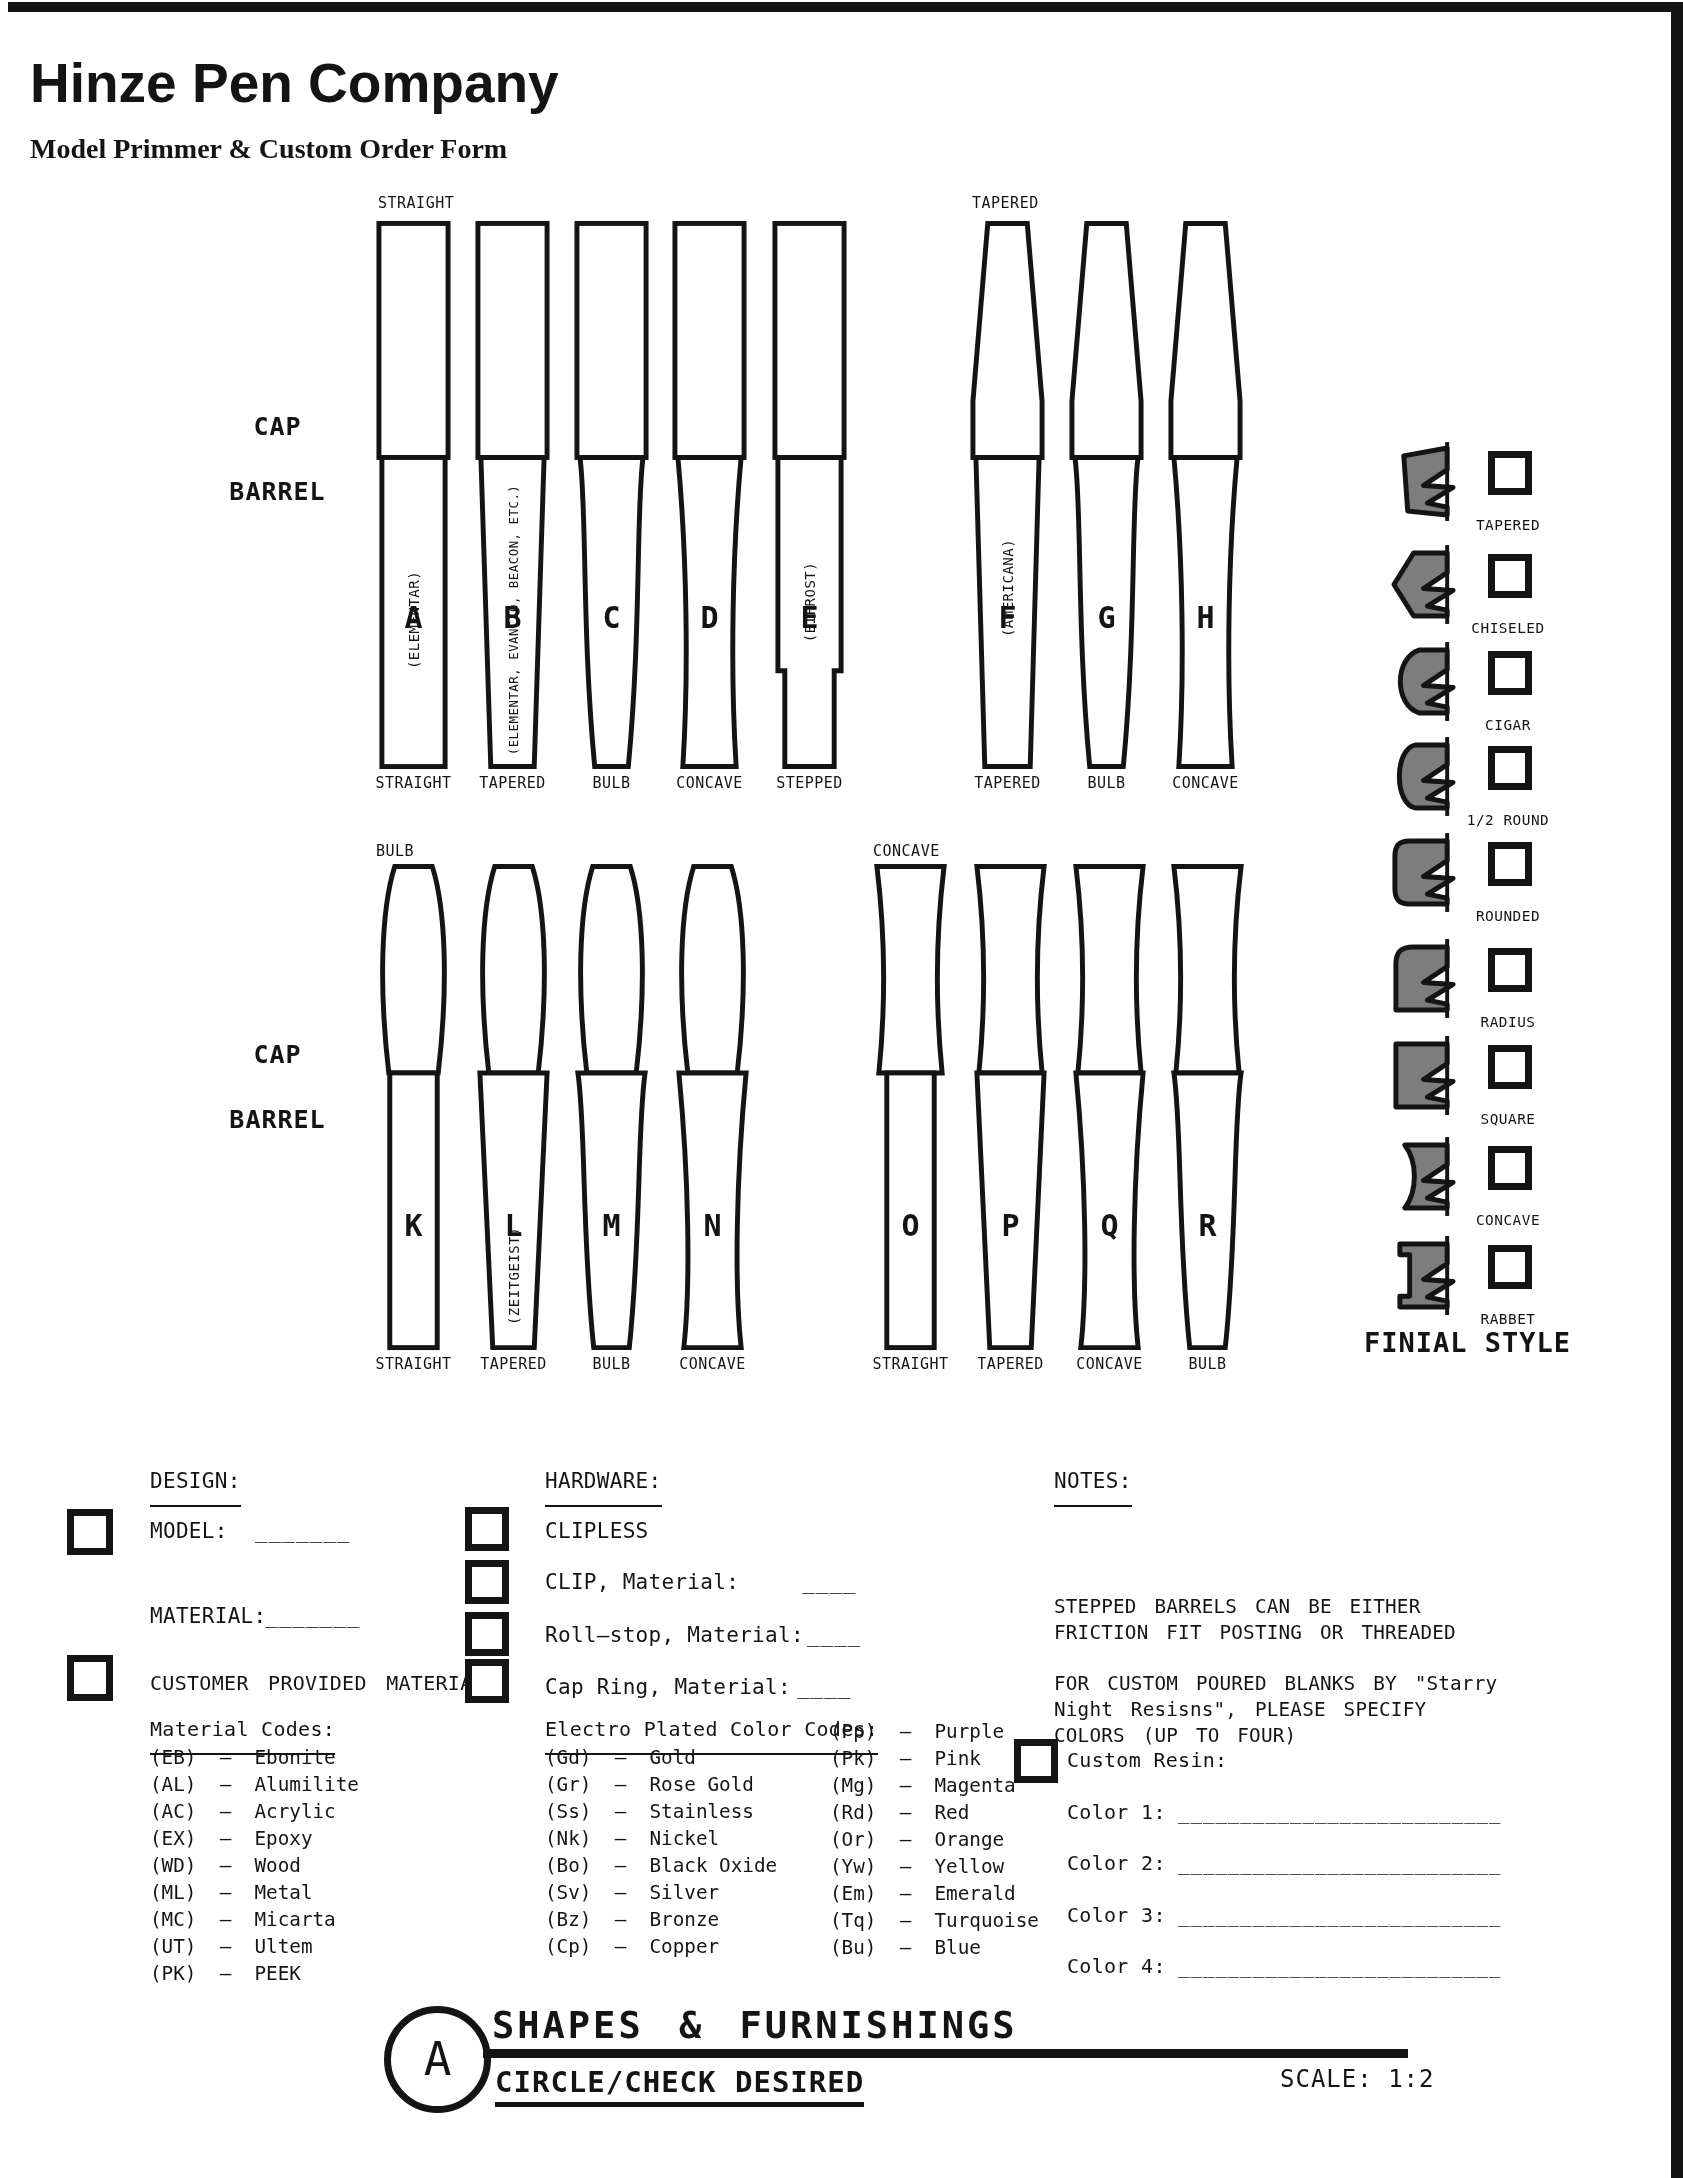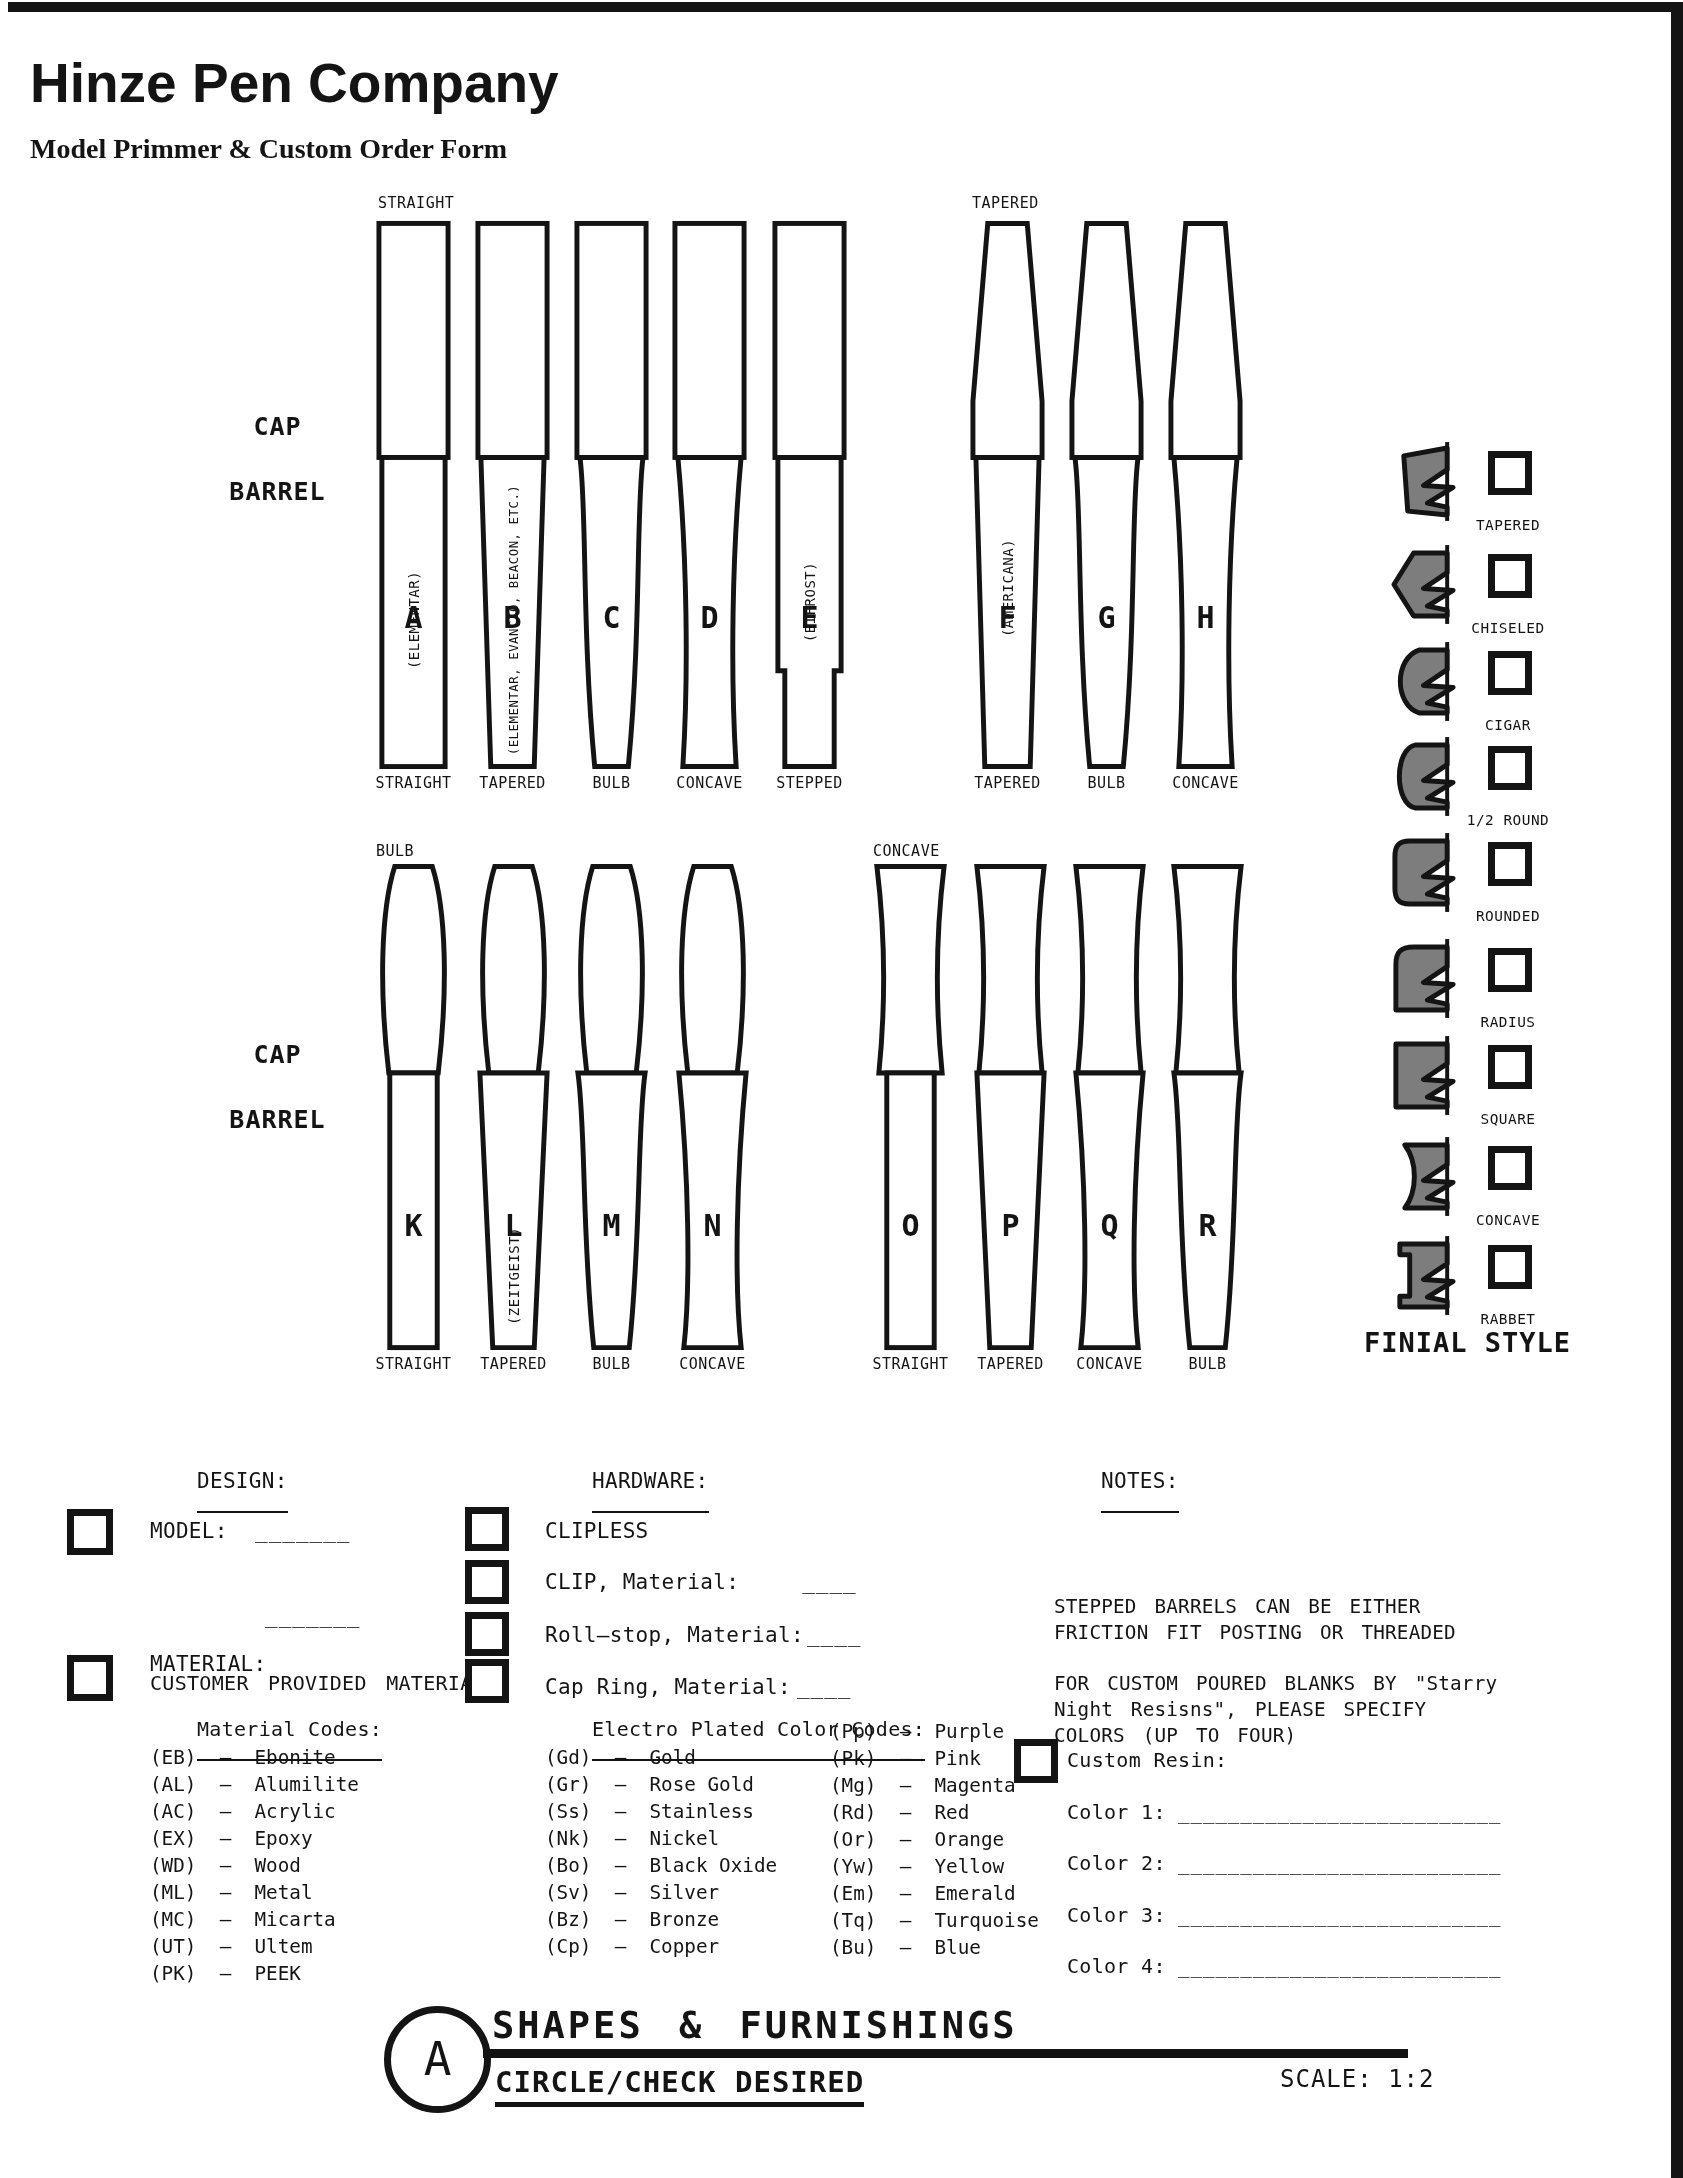--- a/index.html
+++ b/index.html
@@ -35,21 +35,21 @@
 
   
   .fin{position:absolute;left:1388px;width:208px;height:103px;}
   .fin svg{position:absolute;left:0;top:0;}
   .fin .cb{left:100px;top:9px;}
   .flabel{position:absolute;left:36px;top:75px;width:168px;text-align:center;font-size:14.4px;letter-spacing:0.5px;white-space:nowrap;}
   .finhead{position:absolute;left:1364px;top:1327px;font-size:27px;font-weight:700;letter-spacing:1px;white-space:nowrap;}
 
   
   .flbl{position:absolute;font-size:21px;letter-spacing:0.3px;white-space:nowrap;}
-  .shead{border-bottom:2px solid #141414;padding-bottom:18px;margin-left:47px;}
+  .shead{border-bottom:2px solid #141414;padding-bottom:12px;}
   .code{font-size:19.3px;line-height:27px;white-space:pre;}
   .codecol{position:absolute;}
   .np{position:absolute;left:1054px;width:457px;font-size:19.3px;line-height:26px;word-spacing:6px;letter-spacing:0.2px;}
   .blank{letter-spacing:1px;}
 
   
   .circleA{position:absolute;left:384px;top:2006px;width:93px;height:93px;border:7px solid #141414;border-radius:50%;text-align:center;line-height:93px;font-size:46px;}
   .ftitle{position:absolute;left:492px;top:2004px;font-size:37px;font-weight:700;letter-spacing:3px;word-spacing:10px;white-space:nowrap;}
   .fline{position:absolute;left:483px;top:2049px;width:925px;height:9px;background:#141414;}
   .fsub{position:absolute;left:495px;top:2065px;font-size:29px;font-weight:700;letter-spacing:1px;border-bottom:5px solid #141414;padding-bottom:3px;white-space:nowrap;}
@@ -295,21 +295,21 @@
     </svg>
     <span class="cb"></span>
     <div class="flabel">RABBET</div>
   </div>
   <div class="finhead">FINIAL STYLE</div>
 
   <div class="flbl" style="left:150px;top:1469px;"><span class="shead">DESIGN:</span></div>
   <span class="cb" style="left:67px;top:1509px;width:32px;height:32px;"></span>
   <div class="flbl" style="left:150px;top:1519px;">MODEL:</div>
   <div class="flbl blank" style="left:255px;top:1519px;">_______</div>
-  <div class="flbl" style="left:150px;top:1604px;margin-top:48px;">MATERIAL:</div>
+  <div class="flbl" style="left:150px;top:1604px;">MATERIAL:</div>
   <div class="flbl blank" style="left:265px;top:1604px;">_______</div>
   <span class="cb" style="left:67px;top:1655px;width:32px;height:32px;"></span>
   <div class="flbl" style="left:150px;top:1671px;font-size:20px;word-spacing:7px;">CUSTOMER PROVIDED MATERIAL</div>
 
   <div class="flbl" style="left:150px;top:1717px;font-size:20px;"><span class="shead">Material Codes:</span></div>
   <div class="codecol" style="left:150px;top:1744px;">
     <div class="code">(EB)  –  Ebonite</div>
     <div class="code">(AL)  –  Alumilite</div>
     <div class="code">(AC)  –  Acrylic</div>
     <div class="code">(EX)  –  Epoxy</div>

